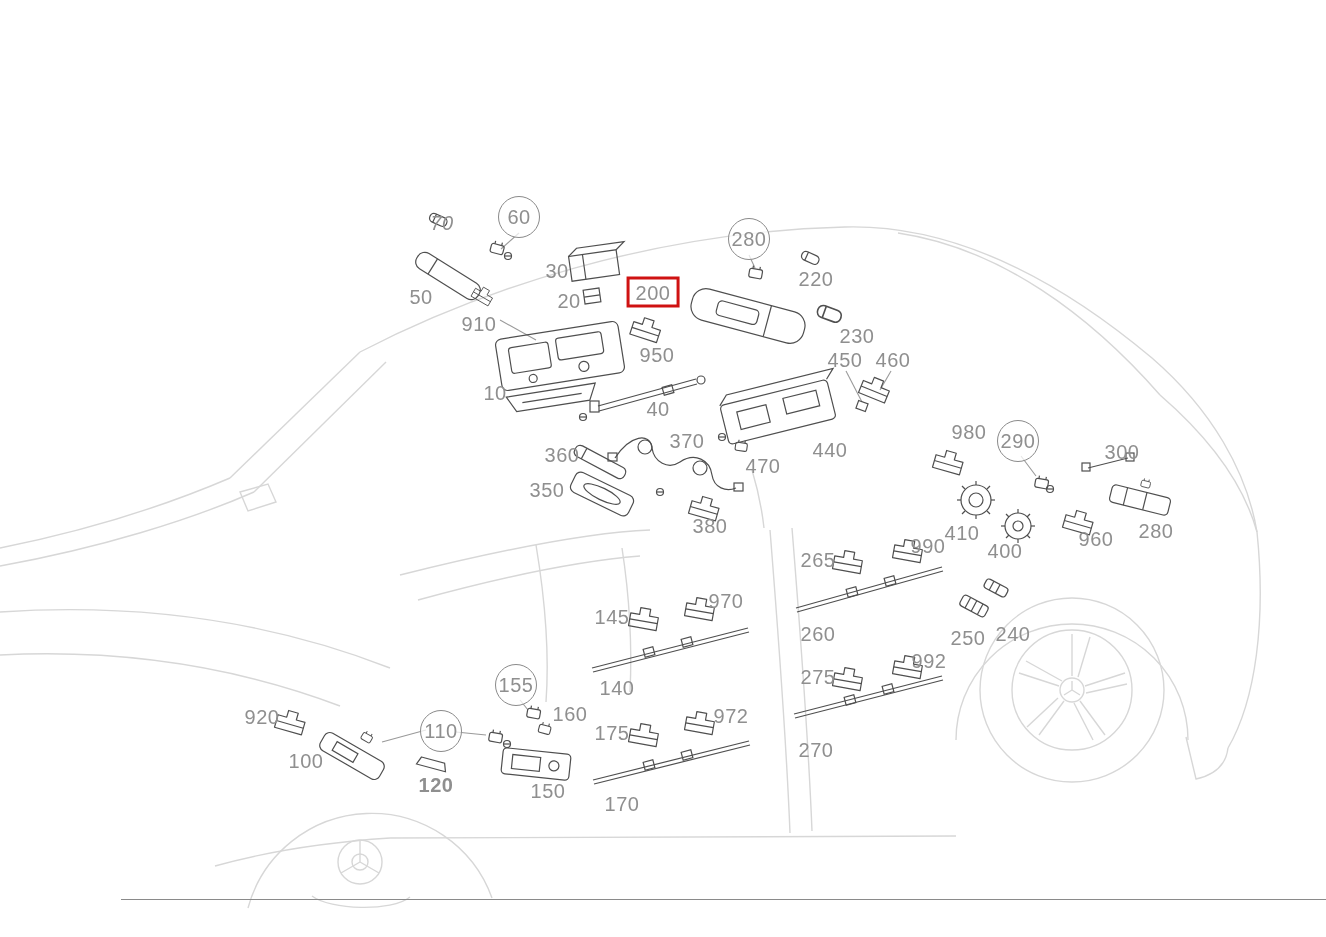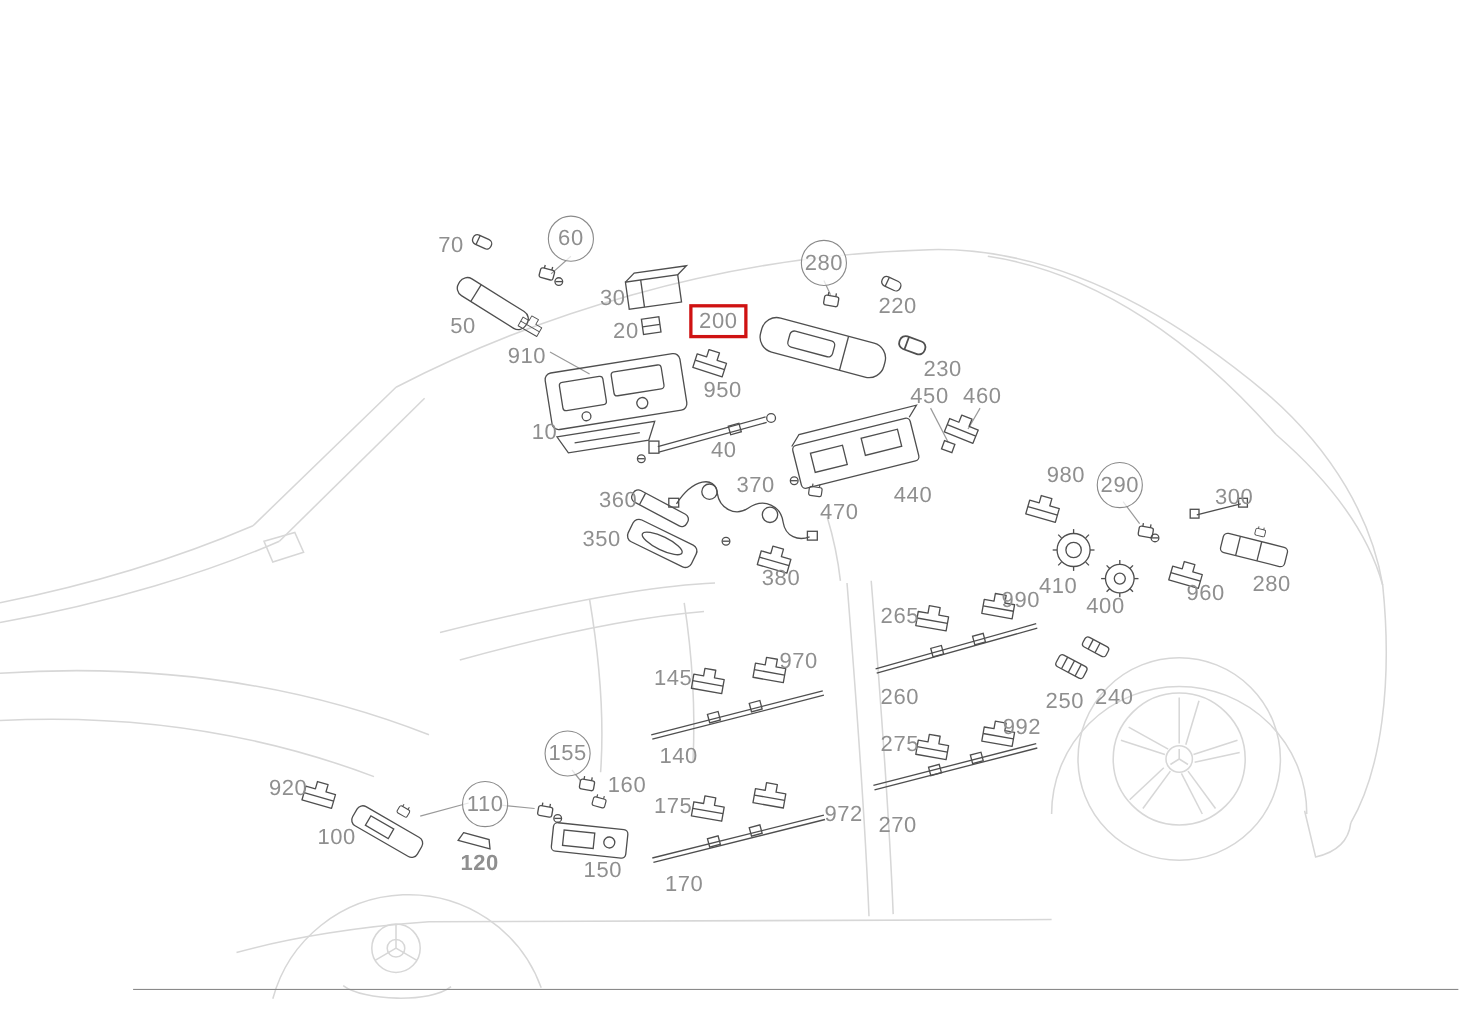--- a/index.html
+++ b/index.html
@@ -307,21 +307,21 @@
       <g transform="translate(536,764) rotate(6)">
         <rect x="-34" y="-13" width="68" height="26" rx="4"></rect>
         <rect x="-24" y="-7" width="28" height="14"></rect>
         <circle cx="18" cy="0" r="5"></circle>
       </g>
       <use href="#screw" transform="translate(660,492)"></use>
     </g>
   </svg>
 
   <div id="label-layer">
-      <div class="lbl plain" style="left: 410px; top: 223px;">70</div>
+      <div class="lbl plain" style="left: 442px; top: 223px; font-style: italic;">70</div>
       <div class="lbl circled" style="left: 519px; top: 217px;">60</div>
       <div class="lbl plain" style="left: 421px; top: 297px;">50</div>
       <div class="lbl plain" style="left: 557px; top: 271px;">30</div>
       <div class="lbl plain" style="left: 569px; top: 301px;">20</div>
       <div class="lbl plain" style="left: 479px; top: 324px;">910</div>
       <div class="lbl highlighted" style="left: 653px; top: 292px;">200</div>
       <div class="lbl circled" style="left: 749px; top: 239px;">280</div>
       <div class="lbl plain" style="left: 816px; top: 279px;">220</div>
       <div class="lbl plain" style="left: 857px; top: 336px;">230</div>
       <div class="lbl plain" style="left: 845px; top: 360px;">450</div>
@@ -352,20 +352,20 @@
       <div class="lbl plain" style="left: 617px; top: 688px;">140</div>
       <div class="lbl plain" style="left: 818px; top: 677px;">275</div>
       <div class="lbl plain" style="left: 929px; top: 661px;">992</div>
       <div class="lbl circled" style="left: 516px; top: 685px;">155</div>
       <div class="lbl plain" style="left: 570px; top: 714px;">160</div>
       <div class="lbl circled" style="left: 441px; top: 731px;">110</div>
       <div class="lbl plain" style="left: 262px; top: 717px;">920</div>
       <div class="lbl plain" style="left: 306px; top: 761px;">100</div>
       <div class="lbl plain" style="left: 436px; top: 785px; font-weight: bold;">120</div>
       <div class="lbl plain" style="left: 612px; top: 733px;">175</div>
-      <div class="lbl plain" style="left: 731px; top: 740px; margin-left: 36px;">972</div>
+      <div class="lbl plain" style="left: 731px; top: 716px;">972</div>
       <div class="lbl plain" style="left: 816px; top: 750px;">270</div>
       <div class="lbl plain" style="left: 548px; top: 791px;">150</div>
       <div class="lbl plain" style="left: 622px; top: 804px;">170</div>
     </div>
 
   <div class="footer-line"></div>
 </div>
 
 </body></html>

